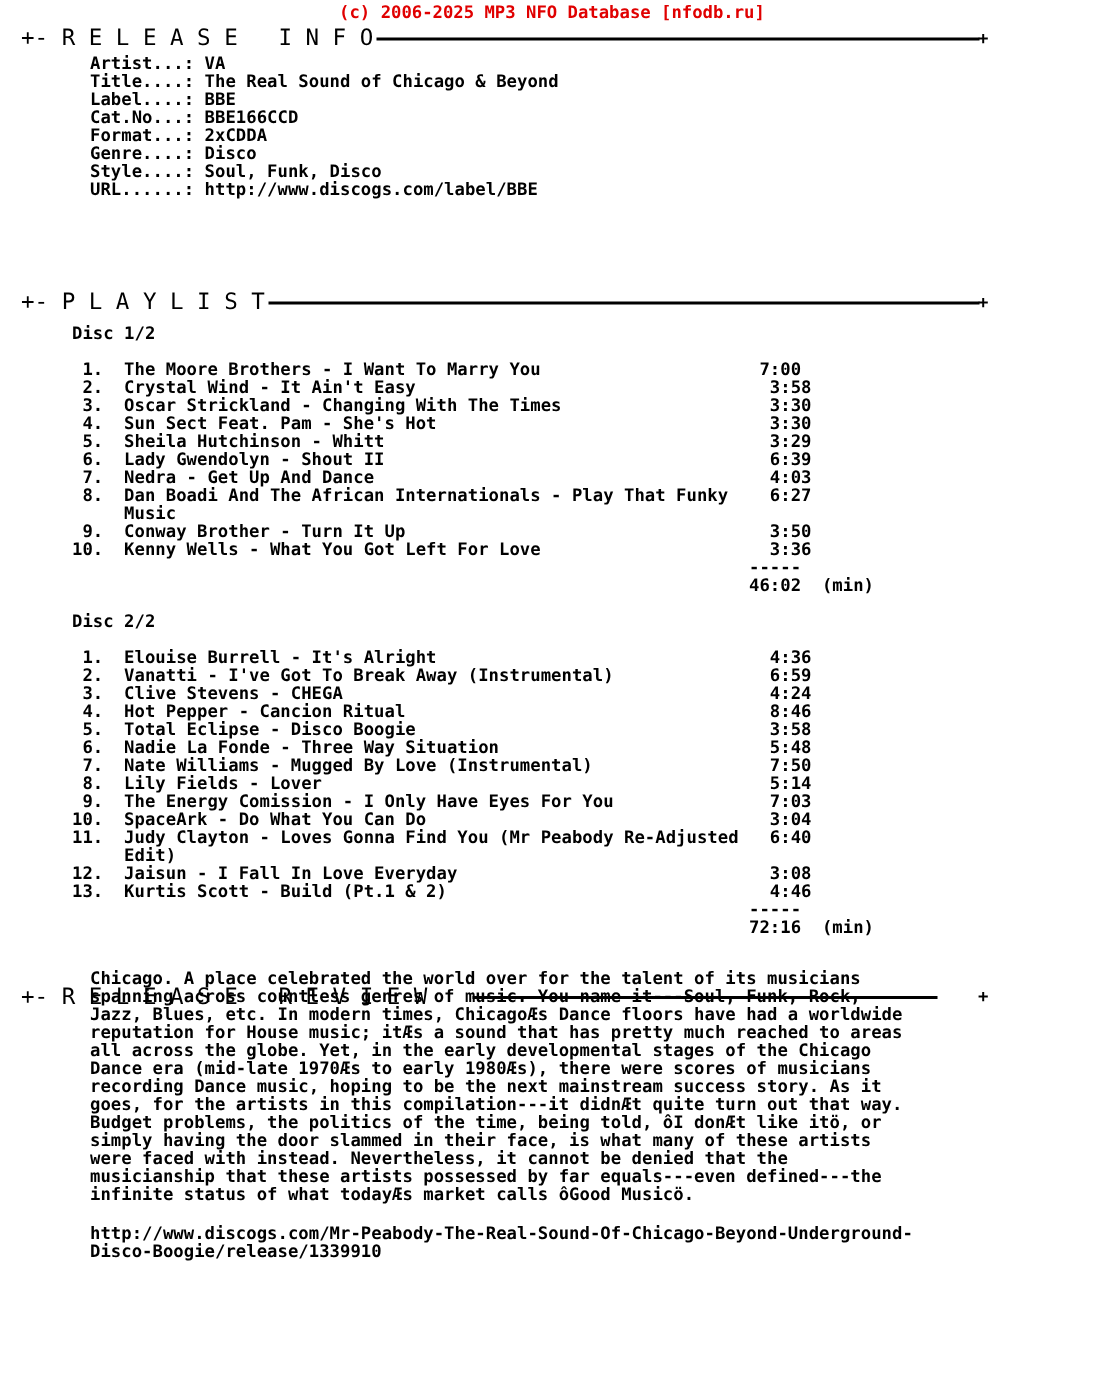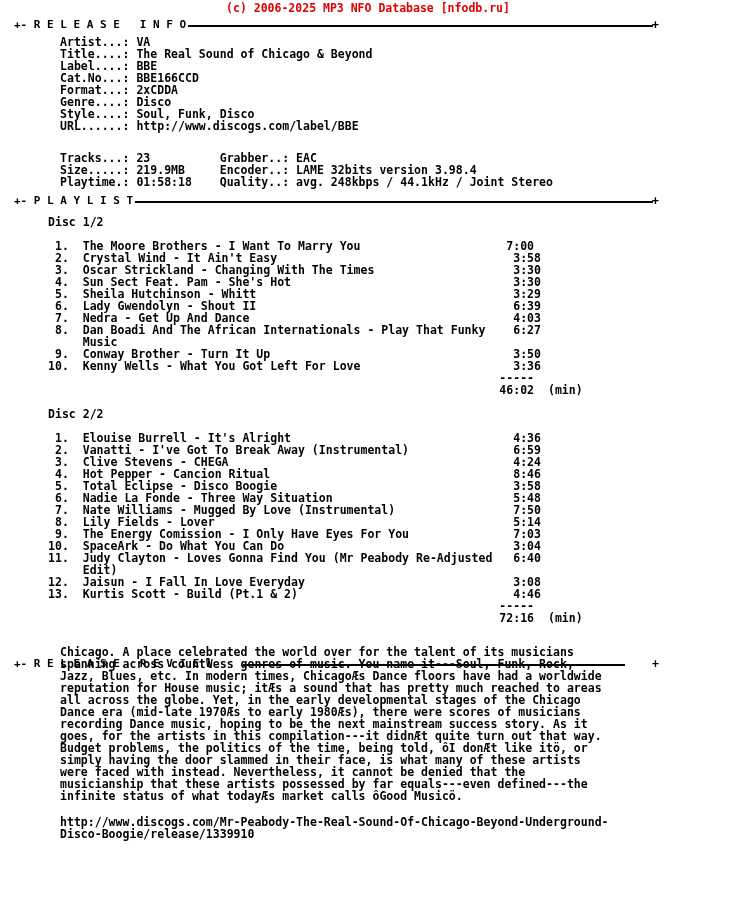--- a/index.html
+++ b/index.html
@@ -44,22 +44,22 @@
   .section-head {
     position: absolute;
     left: 14px;
     width: 646px;
     height: 14px;
     display: flex;
     align-items: center;
     white-space: pre;
   }
   .section-head .cap {
-    font-weight: bold;
-    font-size: 11px;
+    font-weight: normal;
+    font-size: 15px;
     line-height: 12px;
     white-space: pre;
     flex: 0 0 auto;
   }
   .section-head .rule {
     flex: 1 1 auto;
     height: 2px;
     background: #000;
     margin: 0 0 0 2px;
     position: relative;
@@ -109,23 +109,20 @@
 
   <div class="mono info-block">Artist...: VA
 Title....: The Real Sound of Chicago &amp; Beyond
 Label....: BBE
 Cat.No...: BBE166CCD
 Format...: 2xCDDA
 Genre....: Disco
 Style....: Soul, Funk, Disco
 URL......: http://www.discogs.com/label/BBE</div>
 
-  <div class="mono stats-block">Tracks...: 23          Grabber..: EAC
-Size.....: 219.9MB     Encoder..: LAME 32bits version 3.98.4
-Playtime.: 01:58:18    Quality..: avg. 248kbps / 44.1kHz / Joint Stereo</div>
 
   <div class="section-head" style="top:194px;justify-content:space-between;">
     <span class="cap">+- P L A Y L I S T</span>
     <span class="rule"></span>
     <span class="endcap">+</span>
   </div>
 
   <div class="mono playlist-block">Disc 1/2
 
  1.  The Moore Brothers - I Want To Marry You                     7:00

